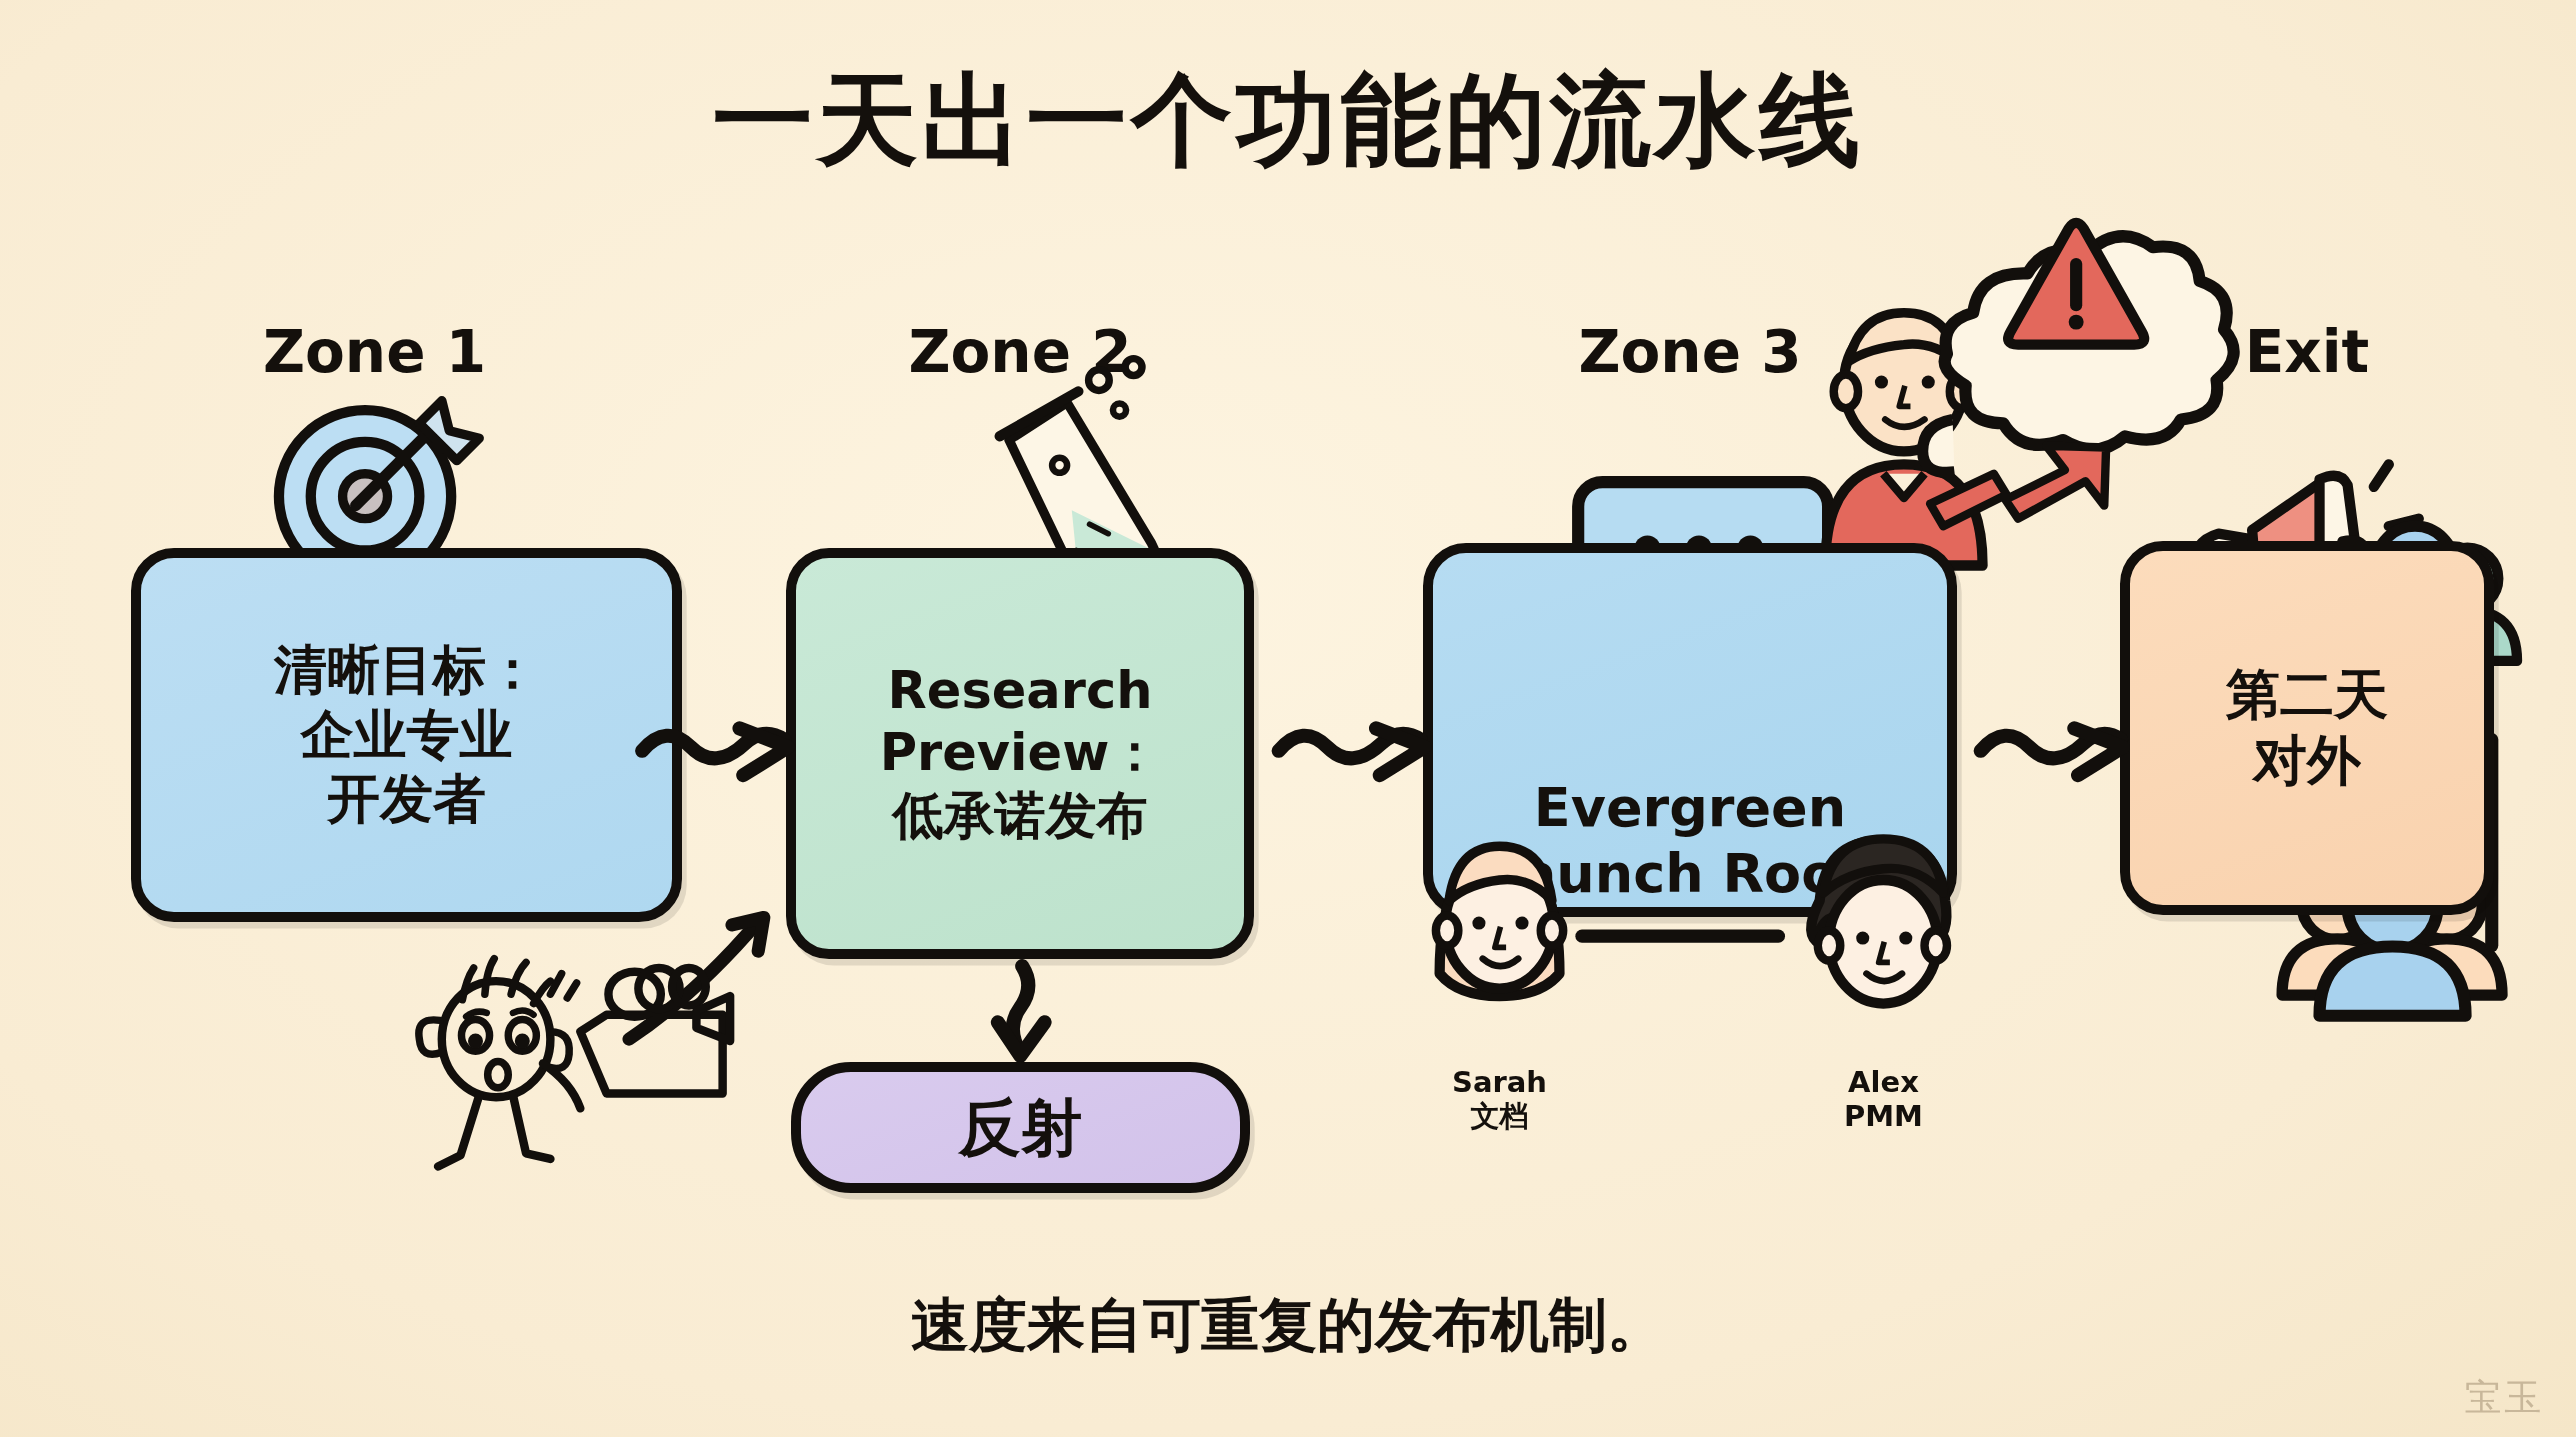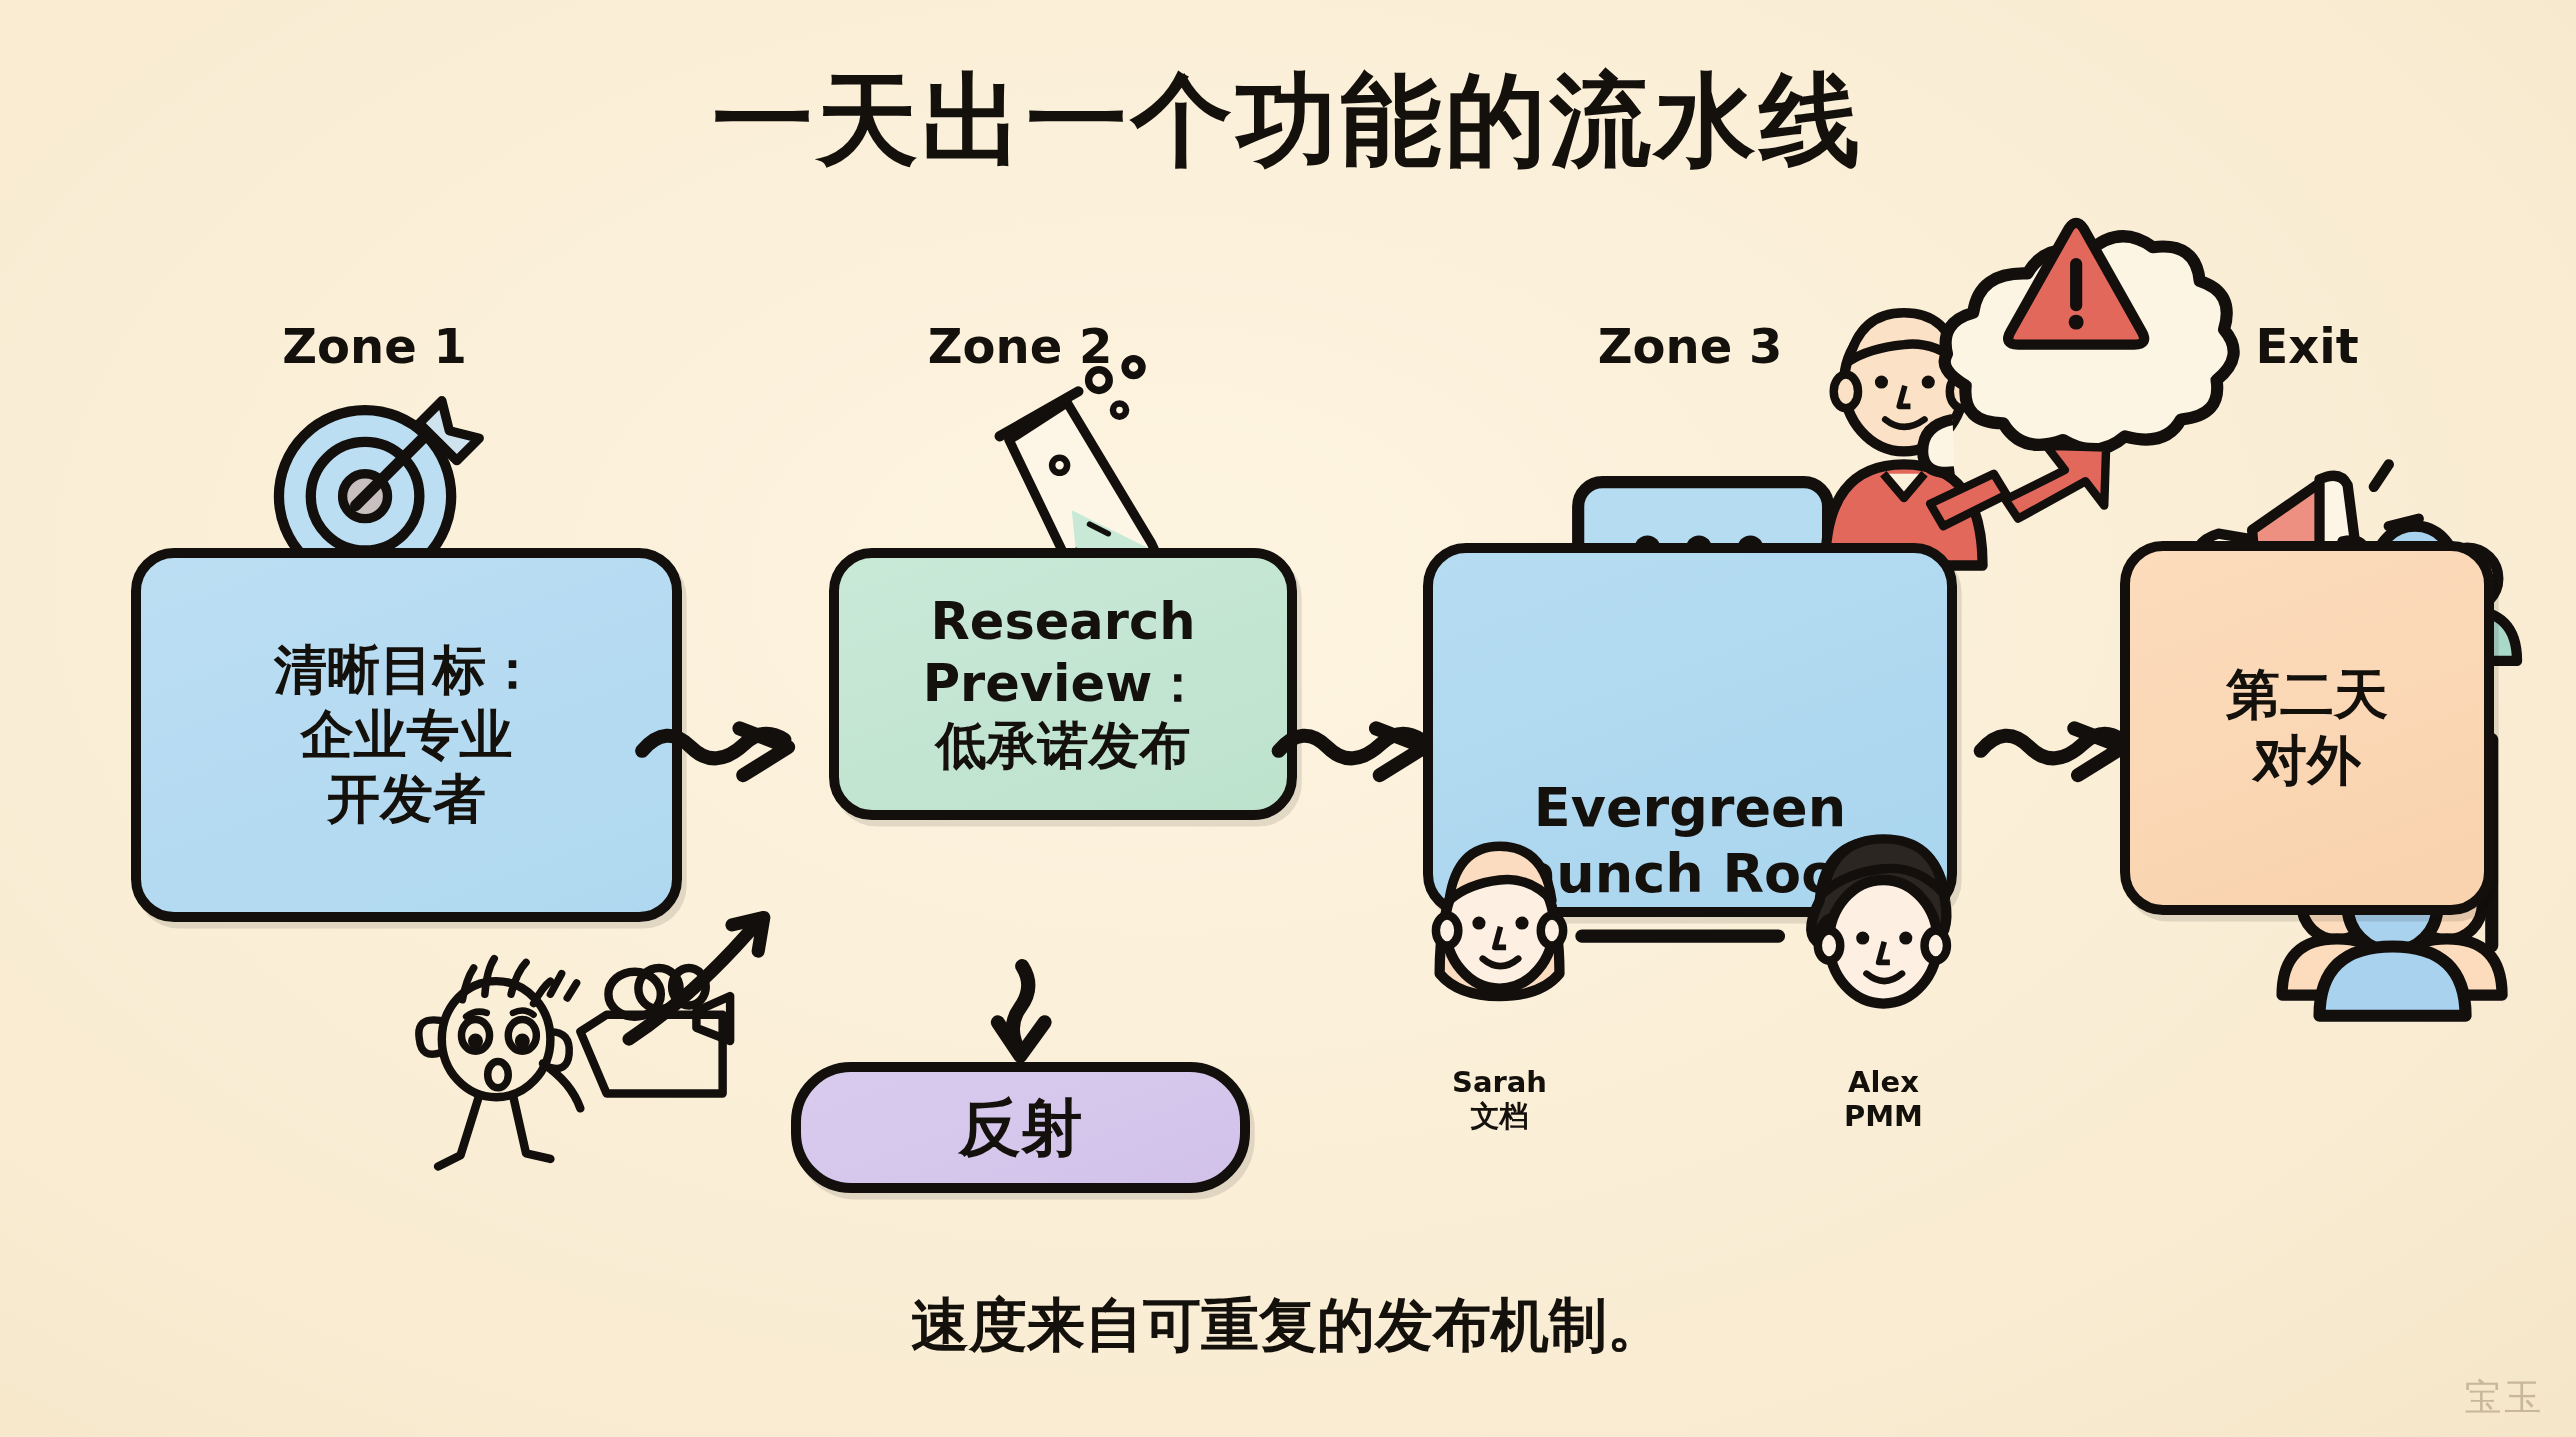--- a/index.html
+++ b/index.html
@@ -25,21 +25,21 @@
     font-weight: 700;
     letter-spacing: 3.7px;
     color: #14100c;
     font-family: "DejaVu Sans", "Liberation Sans", sans-serif;
   }
 
   
   .zone-label {
     position: absolute;
     text-align: center;
-    font-size: 48px;
+    font-size: 58px;
     font-weight: 600;
     color: #14100c;
     white-space: nowrap;
   }
 
   
   .box {
     position: absolute;
     border: 10.3px solid #120f0c;
     border-radius: 43px;
@@ -55,22 +55,22 @@
     line-height: 1.22;
     padding: 0 17px;
     z-index: 3;
     position: relative;
   }
 
   #box-zone1 { left: 131px; top: 548px; width: 551px; height: 374px;
                background: linear-gradient(160deg,#bcdef3 0%, #afd8f0 100%); }
   #box-zone1 .box-text { font-size: 53px; }
 
-  #box-zone2 { left: 786px; top: 548px; width: 468px; height: 272px;
-               background: linear-gradient(160deg,#c9e9d7 0%, #bde2cc 100%); margin-left: 43px; }
+  #box-zone2 { left: 786px; top: 548px; width: 468px; height: 411px;
+               background: linear-gradient(160deg,#c9e9d7 0%, #bde2cc 100%); }
   #box-zone2 .box-text { font-size: 51px; }
 
   #box-zone3 { left: 1423px; top: 543px; width: 534px; height: 374px;
                background: linear-gradient(160deg,#b6dcf2 0%, #a9d5ee 100%); align-items: flex-end; }
   #box-zone3 .box-text { font-size: 54px; }
 
   #box-exit { left: 2120px; top: 541px; width: 374px; height: 374px;
               background: linear-gradient(160deg,#fcdcbc 0%, #f9d2ae 100%); }
   #box-exit .box-text { font-size: 54px; }
 

